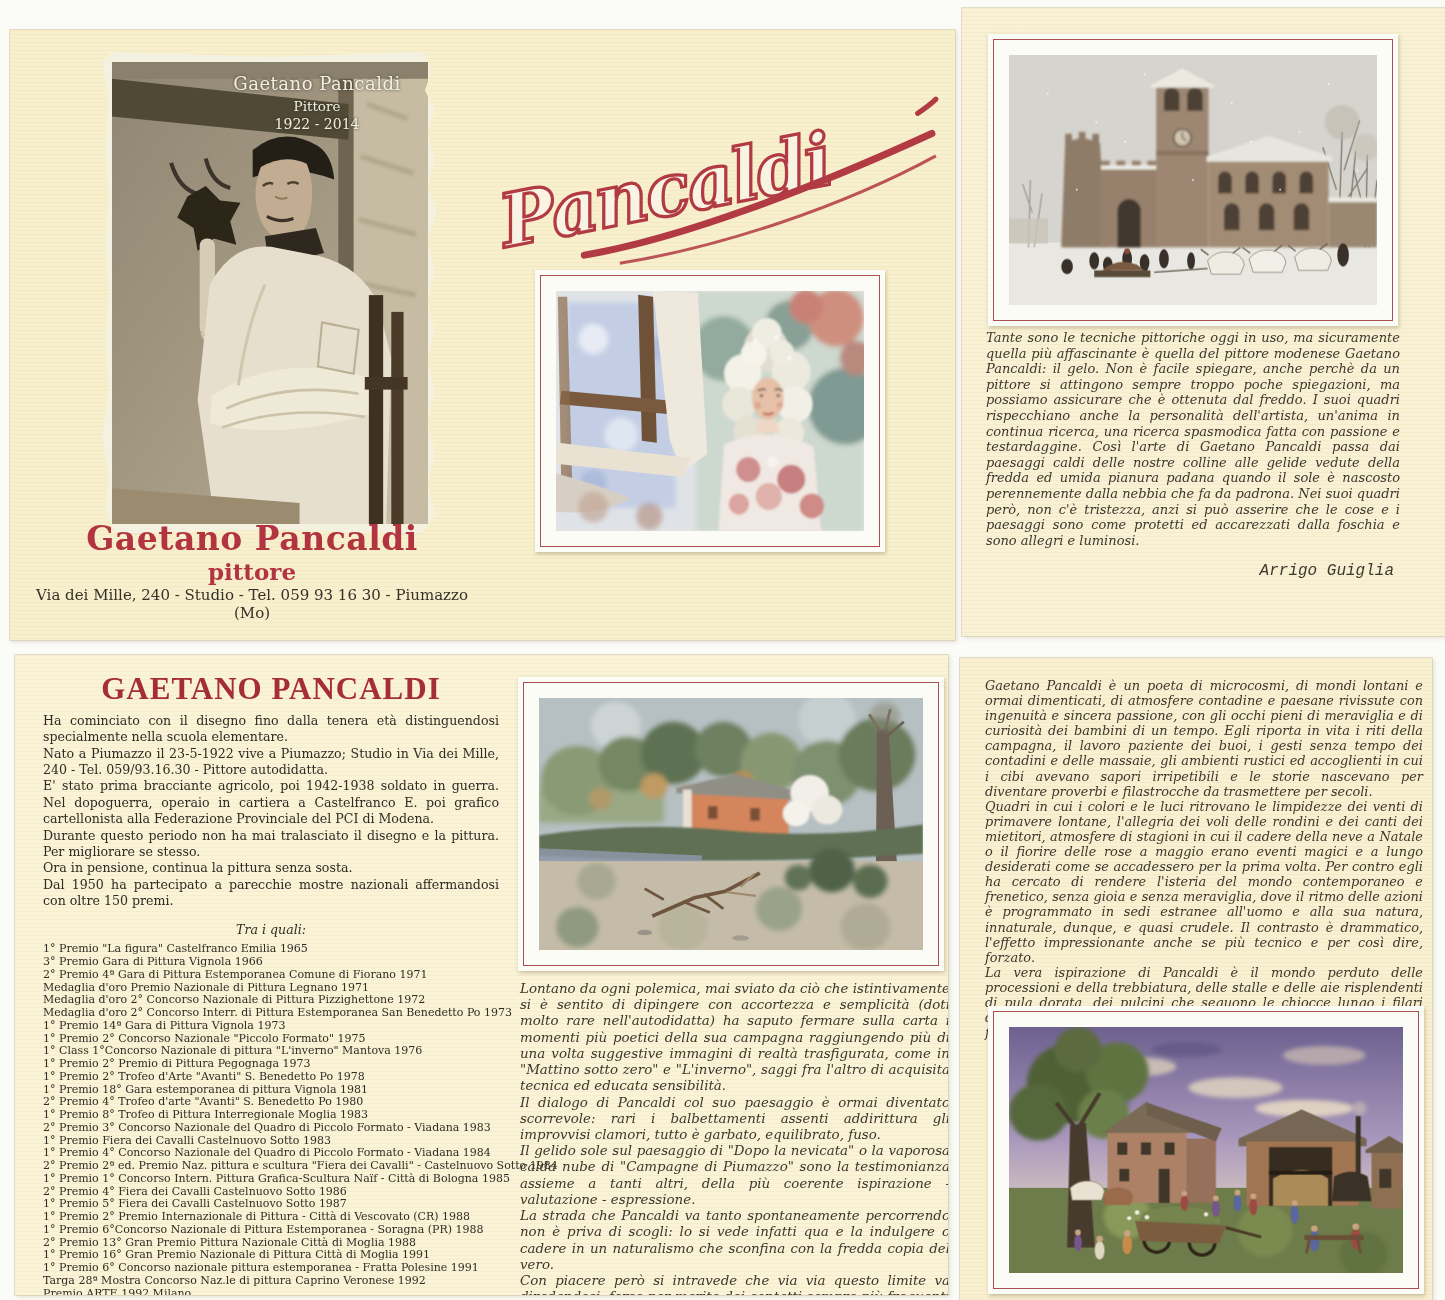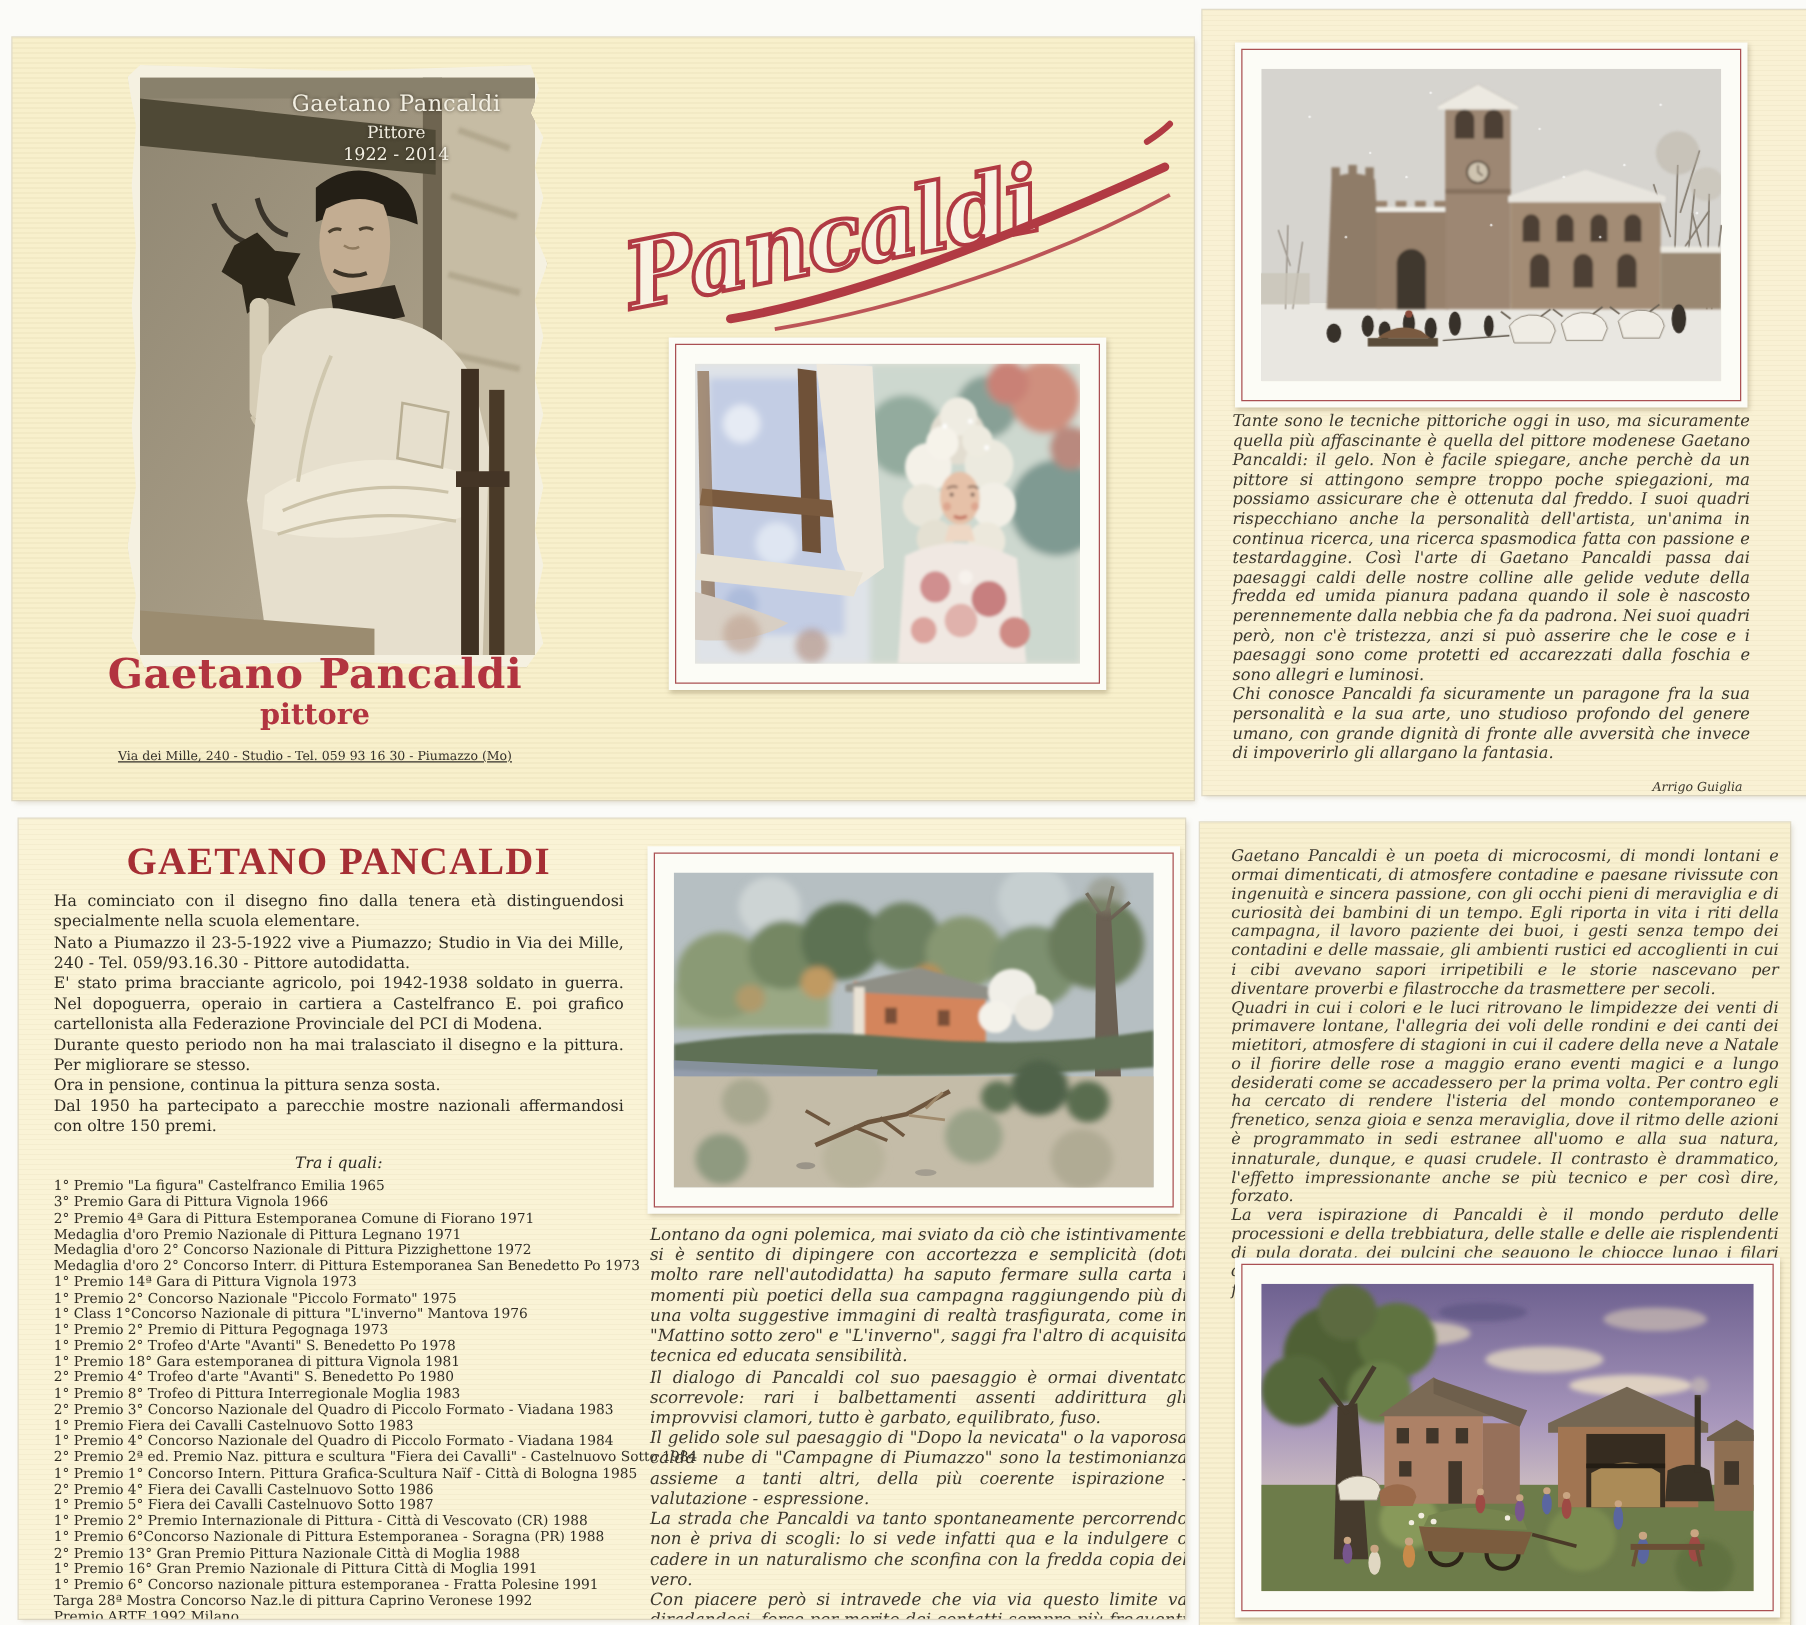--- a/index.html
+++ b/index.html
@@ -33,42 +33,42 @@
     color:#f3efe2;text-shadow:0 0 3px rgba(40,35,25,.8);
     line-height:1.35;
   }
   .photo-caption .cap-name{font-size:18px;letter-spacing:.5px;}
   .photo-caption .cap-role{font-size:13.5px;}
   .photo-caption .cap-years{font-size:14px;}
 
   .tl-footer{position:absolute;left:18px;top:492px;width:448px;text-align:center;}
   .tl-name{font-size:33px;font-weight:bold;color:#b23440;letter-spacing:.5px;line-height:1.05;}
   .tl-role{font-size:23px;font-weight:bold;color:#b23440;margin-top:2px;line-height:1.1;}
-  .tl-address{font-size:10px;color:#35312a;margin-top:16px;text-decoration:underline;}
+  .tl-address{font-size:15px;color:#35312a;margin-top:2px;}
 
   .signature-box{position:absolute;left:468px;top:22px;width:466px;height:232px;}
   .signature-box svg{width:100%;height:100%;}
 
   
   .mat{position:absolute;background:#fcfcf6;box-shadow:1px 2px 4px rgba(130,115,80,.4);}
   .mat-red{position:absolute;inset:5px;border:1px solid #aa5053;}
   .mat svg{position:absolute;left:21px;top:21px;width:calc(100% - 42px);height:calc(100% - 42px);}
 
   .mat-woman{left:525px;top:240px;width:350px;height:282px;}
   .mat-castle{left:26px;top:26px;width:410px;height:292px;}
   .mat-landscape{left:503px;top:22px;width:426px;height:294px;}
   .mat-farm{left:28px;top:348px;width:436px;height:288px;}
 
   
   .essay{font-style:italic;color:#3b372d;text-align:justify;}
   .essay p{margin:0;}
   .author{font-style:italic;text-align:right;color:#3b372d;margin-top:10px;}
 
   .tr-text{position:absolute;left:24px;top:322px;width:414px;font-size:13px;line-height:1.2;}
-  .tr-text .author{font-size:10px;margin-top:14px;padding-right:6px;}
+  .tr-text .author{font-size:16px;margin-top:14px;padding-right:6px;font-family:Liberation Mono, monospace;}
 
   .bl-left{position:absolute;left:28px;top:16px;width:456px;}
   .bl-title{font-size:31px;font-weight:bold;color:#a52e34;text-align:center;letter-spacing:1px;
             font-family:"Liberation Serif","DejaVu Serif",serif;margin:0 0 6px 0;}
   .bio{font-size:12.6px;line-height:1.3;color:#2e2b24;text-align:justify;}
   .bio p{margin:0;}
   .awards-intro{font-style:italic;text-align:center;font-size:12.6px;color:#2e2b24;margin:13px 0 6px 0;}
   .awards{list-style:none;margin:0;padding:0;font-size:11px;line-height:1.16;color:#2f2c25;white-space:nowrap;}
 
   .bl-essay{position:absolute;left:505px;top:326px;width:430px;font-size:13.4px;line-height:1.21;}
@@ -305,21 +305,20 @@
           <circle cx="190" cy="130" r="1"></circle>
         <circle cx="120" cy="90" r="1"></circle>
           <circle cx="280" cy="140" r="1"></circle>
           <circle cx="360" cy="120" r="1"></circle>
       </g>
     </svg>
   </div>
 
   <div class="tr-text essay">
     <p>Tante sono le tecniche pittoriche oggi in uso, ma sicuramente quella più affascinante è quella del pittore modenese Gaetano Pancaldi: il gelo. Non è facile spiegare, anche perchè da un pittore si attingono sempre troppo poche spiegazioni, ma possiamo assicurare che è ottenuta dal freddo. I suoi quadri rispecchiano anche la personalità dell'artista, un'anima in continua ricerca, una ricerca spasmodica fatta con passione e testardaggine. Così l'arte di Gaetano Pancaldi passa dai paesaggi caldi delle nostre colline alle gelide vedute della fredda ed umida pianura padana quando il sole è nascosto perennemente dalla nebbia che fa da padrona. Nei suoi quadri però, non c'è tristezza, anzi si può asserire che le cose e i paesaggi sono come protetti ed accarezzati dalla foschia e sono allegri e luminosi.</p>
-    <p>Chi conosce Pancaldi fa sicuramente un paragone fra la sua personalità e la sua arte, uno studioso profondo del genere umano, con grande dignità di fronte alle avversità che invece di impoverirlo gli allargano la fantasia.</p>
     <div class="author">Arrigo Guiglia</div>
   </div>
 </div>
 
 <div class="panel panel-bl">
 
   <div class="bl-left">
     <h1 class="bl-title">GAETANO PANCALDI</h1>
     <div class="bio">
       <p>Ha cominciato con il disegno fino dalla tenera età distinguendosi specialmente nella scuola elementare.</p>

